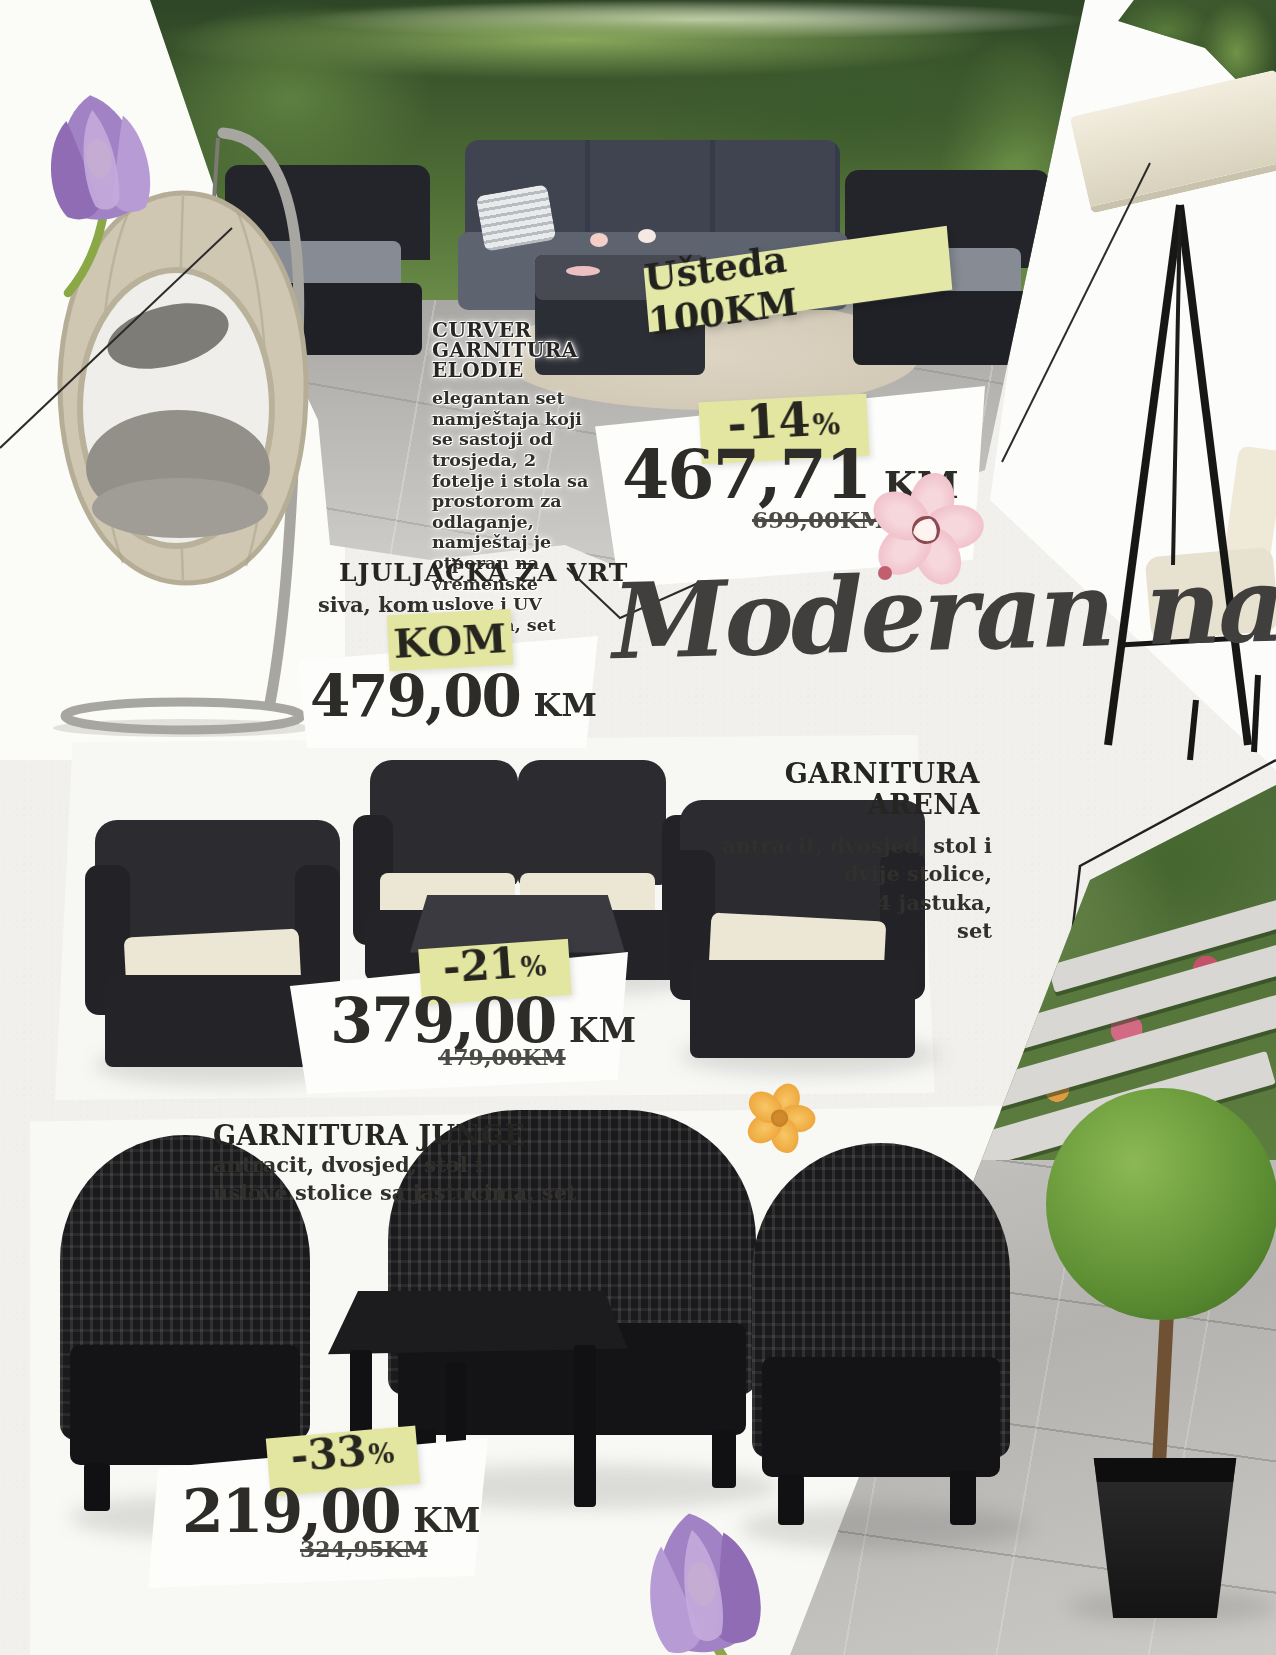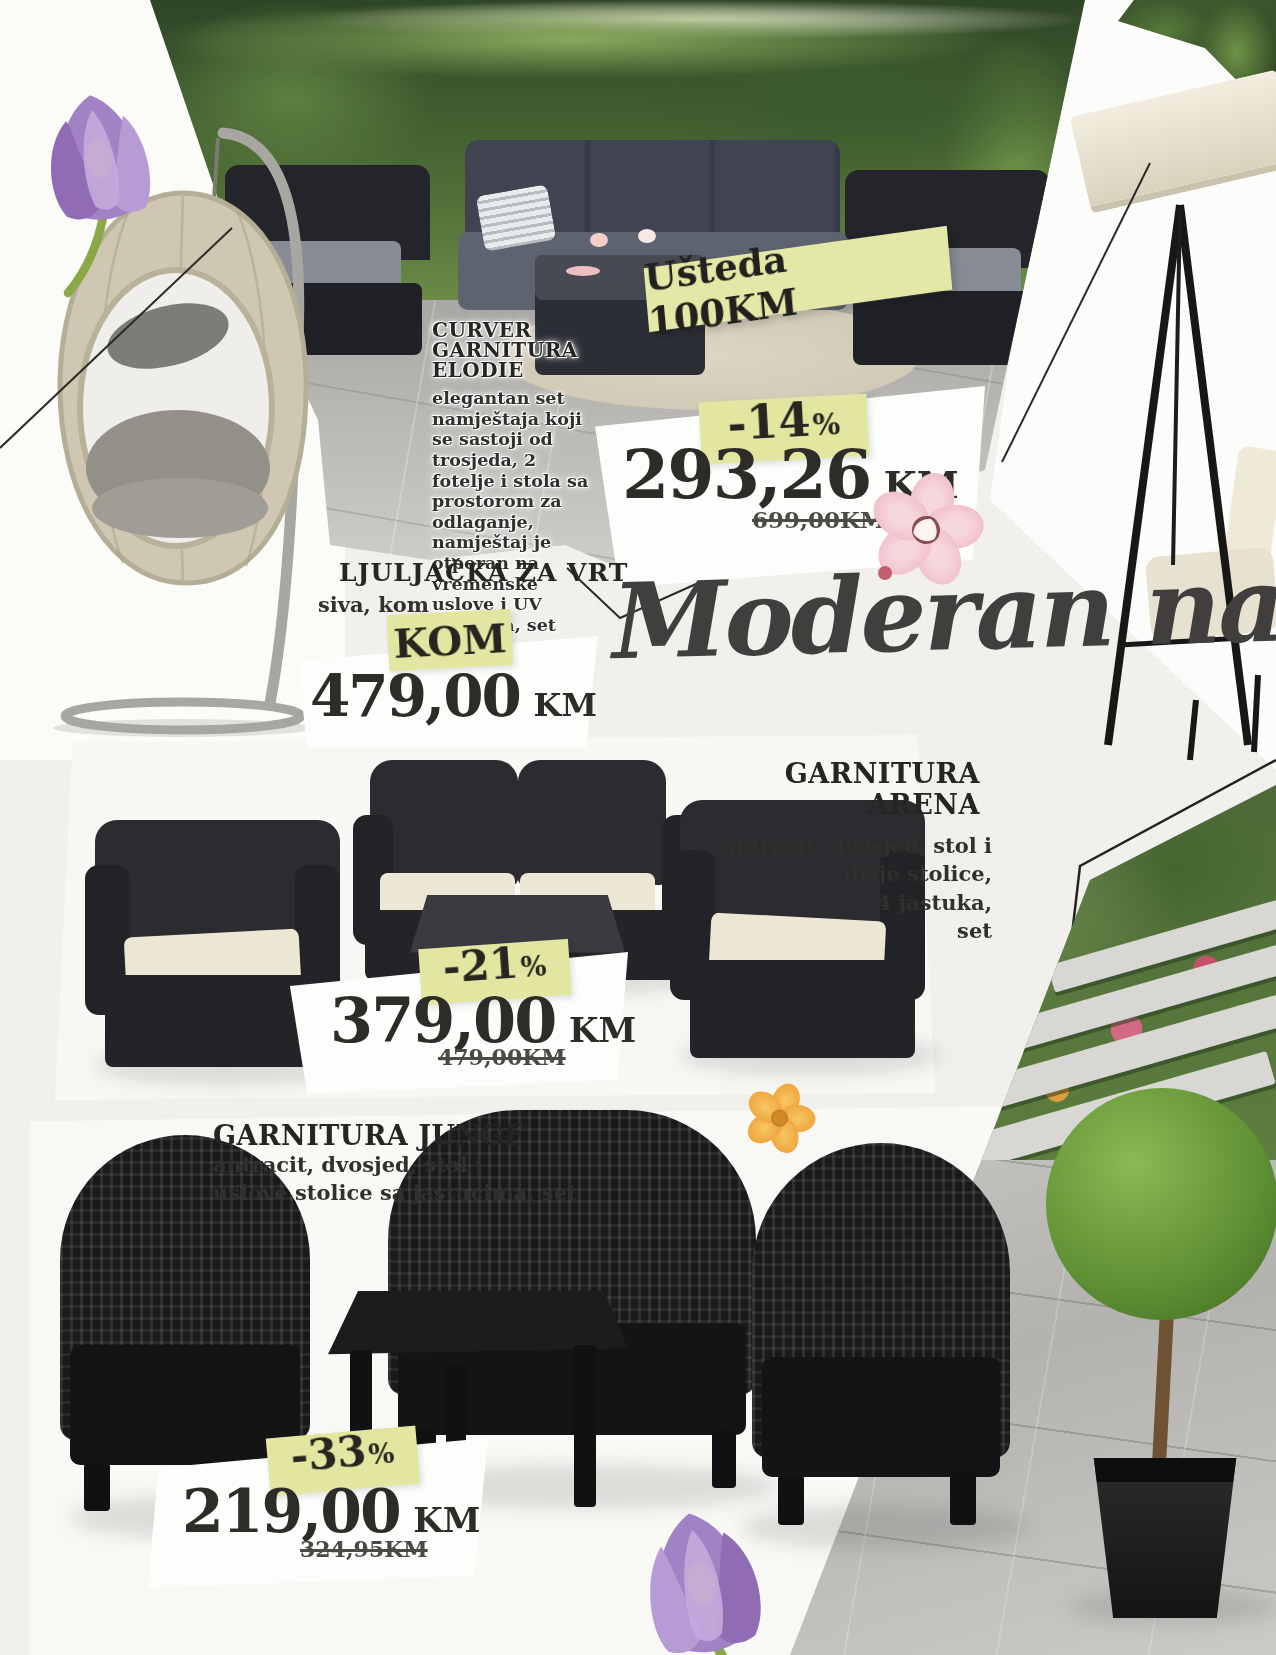--- a/index.html
+++ b/index.html
@@ -319,21 +319,21 @@
       <span>ELODIE</span>
     </h3>
     <p class="halo">elegantan set namještaja koji se sastoji od trosjeda, 2 fotelje i stola sa prostorom za odlaganje, namještaj je otporan na vremenske uslove i UV zračenja, set</p>
   </div>
   <div class="abs panel p-elodie"></div>
   <div class="abs badge b-elodie">
     <span class="bval">-14</span>
     <span class="bunit">%</span>
   </div>
   <div class="abs price pr-elodie">
-    <span class="amt">293,26</span>
+    <span class="amt">467,71</span>
     <span class="cur">KM</span>
   </div>
   <div class="abs old old-elodie">699,00KM</div>
 
   <div class="abs kom-title">LJULJAČKA ZA VRT</div>
   <div class="abs kom-variant">siva, kom</div>
   <div class="abs panel p-kom"></div>
   <div class="abs badge b-kom">KOM</div>
   <div class="abs price pr-kom">
     <span class="amt">479,00</span>

